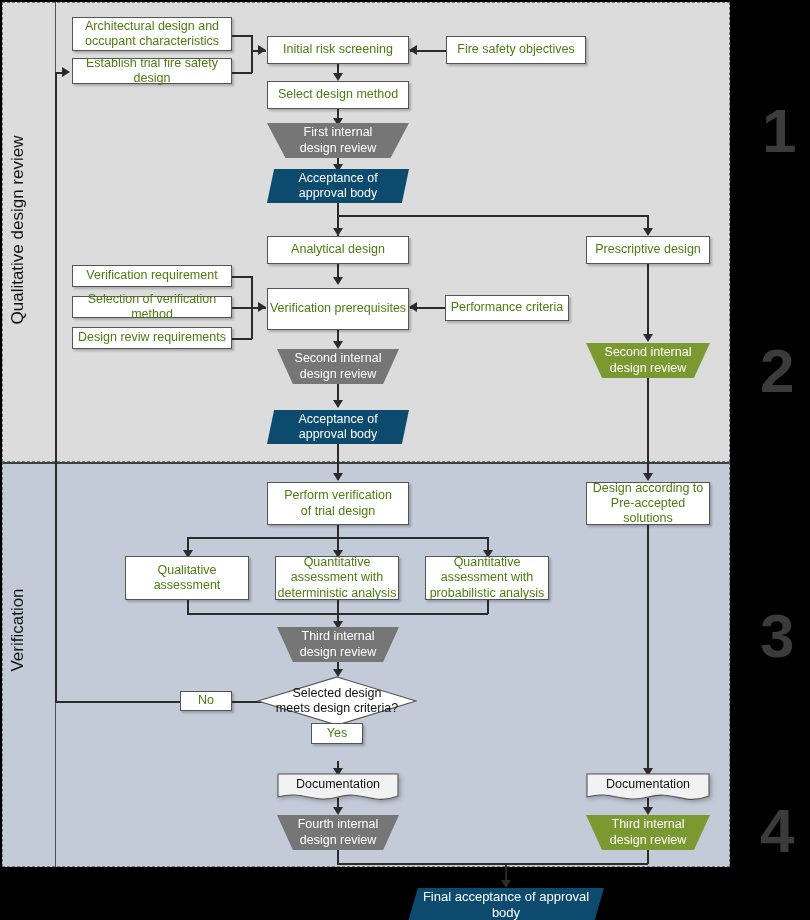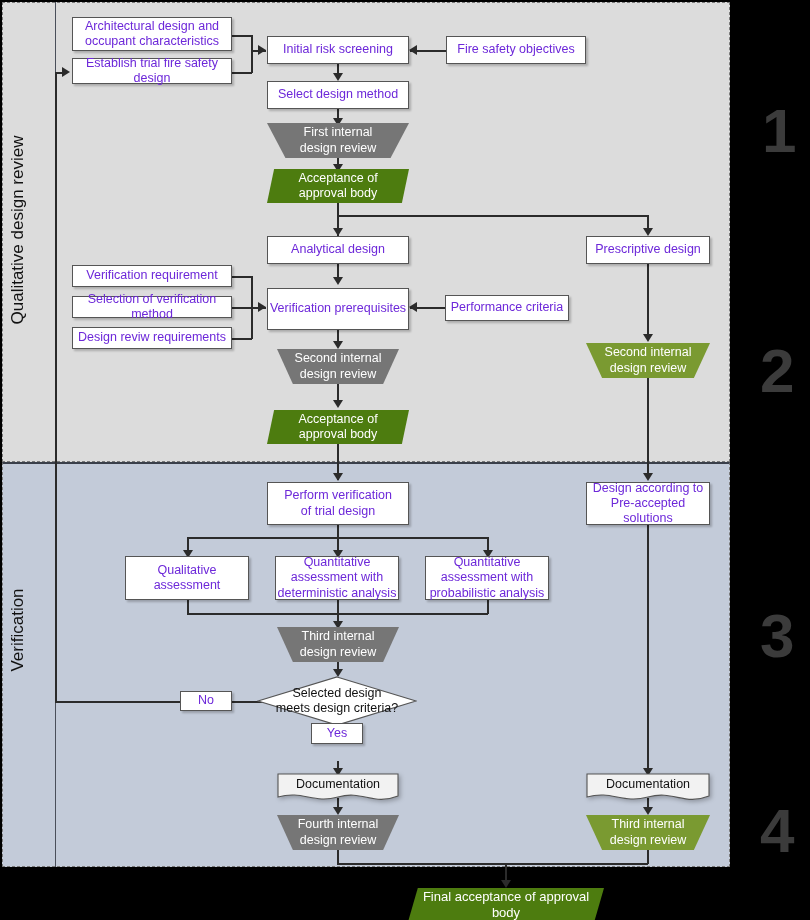--- a/index.html
+++ b/index.html
@@ -26,29 +26,29 @@
   .lnv{width:1.6px;}
   .lnh{height:1.6px;}
   .arrow{position:absolute;width:0;height:0;}
   .arr-down{border-left:5px solid transparent;border-right:5px solid transparent;border-top:8px solid #2b2b2b;}
   .arr-right{border-top:5px solid transparent;border-bottom:5px solid transparent;border-left:8px solid #2b2b2b;}
   .arr-left{border-top:5px solid transparent;border-bottom:5px solid transparent;border-right:8px solid #2b2b2b;}
 
   
   .node{position:absolute;box-sizing:border-box;display:flex;align-items:center;
     justify-content:center;text-align:center;font-size:12.5px;line-height:1.22;
-    color:#6d28d9;}
+    color:#4d7c0f;}
   .rect{background:#fff;border:1px solid #555;
     box-shadow:2px 2px 2px rgba(0,0,0,.22);}
   .trap{color:#fff;font-size:12.5px;
     clip-path:polygon(0% 0%,100% 0%,87% 100%,13% 100%);
     filter:drop-shadow(2px 2px 2px rgba(0,0,0,.3));}
   .trap-gray{background:#767676;}
   .trap-green{background:#7a9a31;}
-  .hexa{color:#fff;background:#4d7c0f;
+  .hexa{color:#fff;background:#0c4a6e;
     clip-path:polygon(5% 0%,100% 0%,95% 100%,0% 100%);
     filter:drop-shadow(2px 2px 2px rgba(0,0,0,.3));}
   .docwrap{position:absolute;filter:drop-shadow(2px 2px 2px rgba(0,0,0,.25));}
   .diamond{position:absolute;}
   .diamond svg{display:block;}
   .dtext{position:absolute;display:flex;align-items:center;justify-content:center;
     text-align:center;font-size:12.5px;line-height:1.22;color:#111;}
 </style>
 </head>
 <body>

